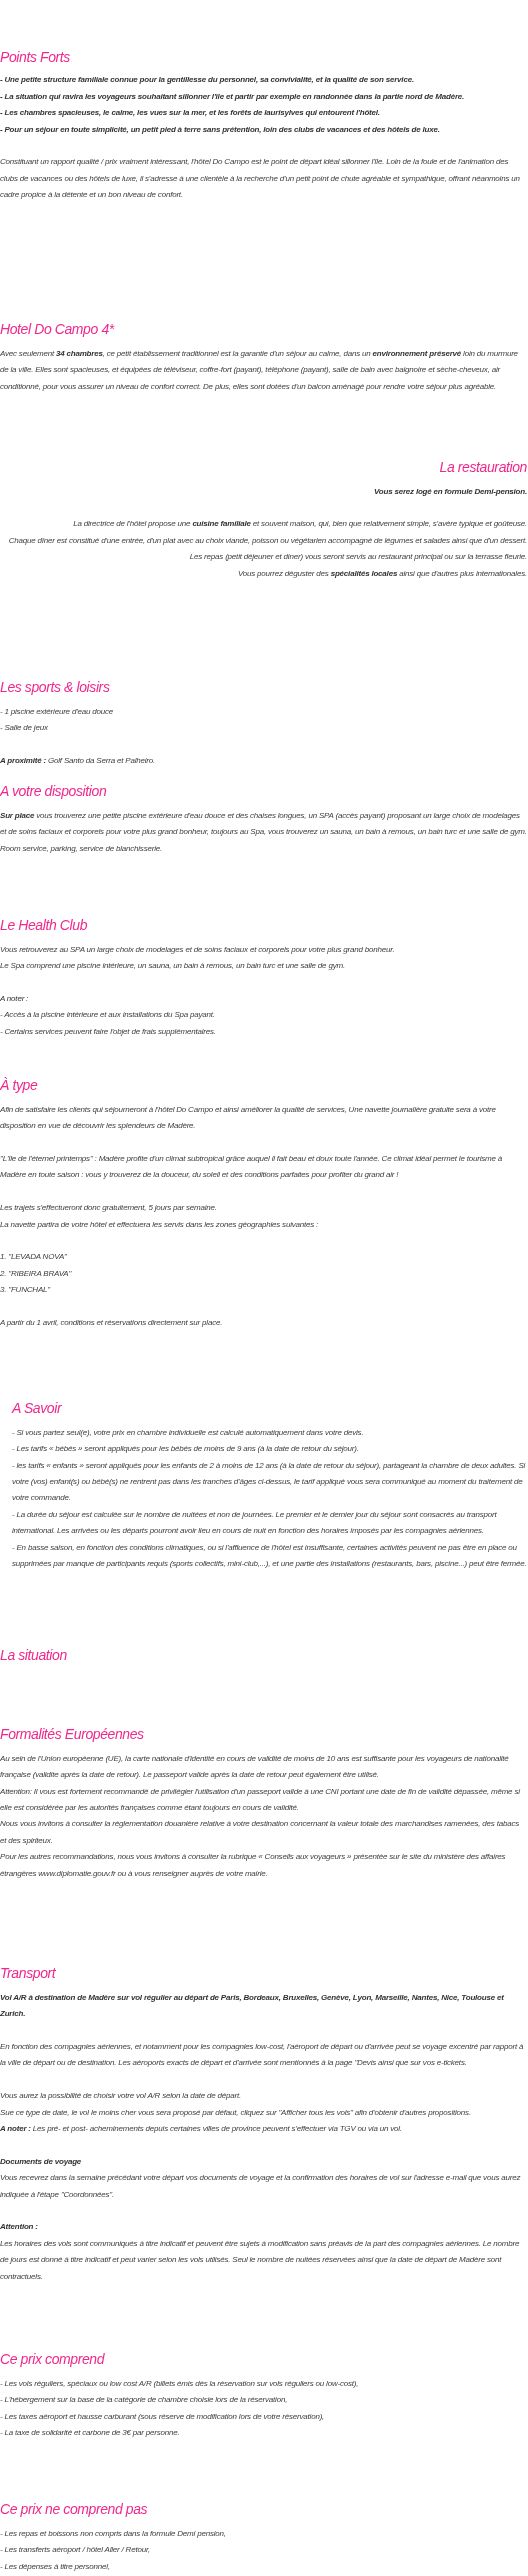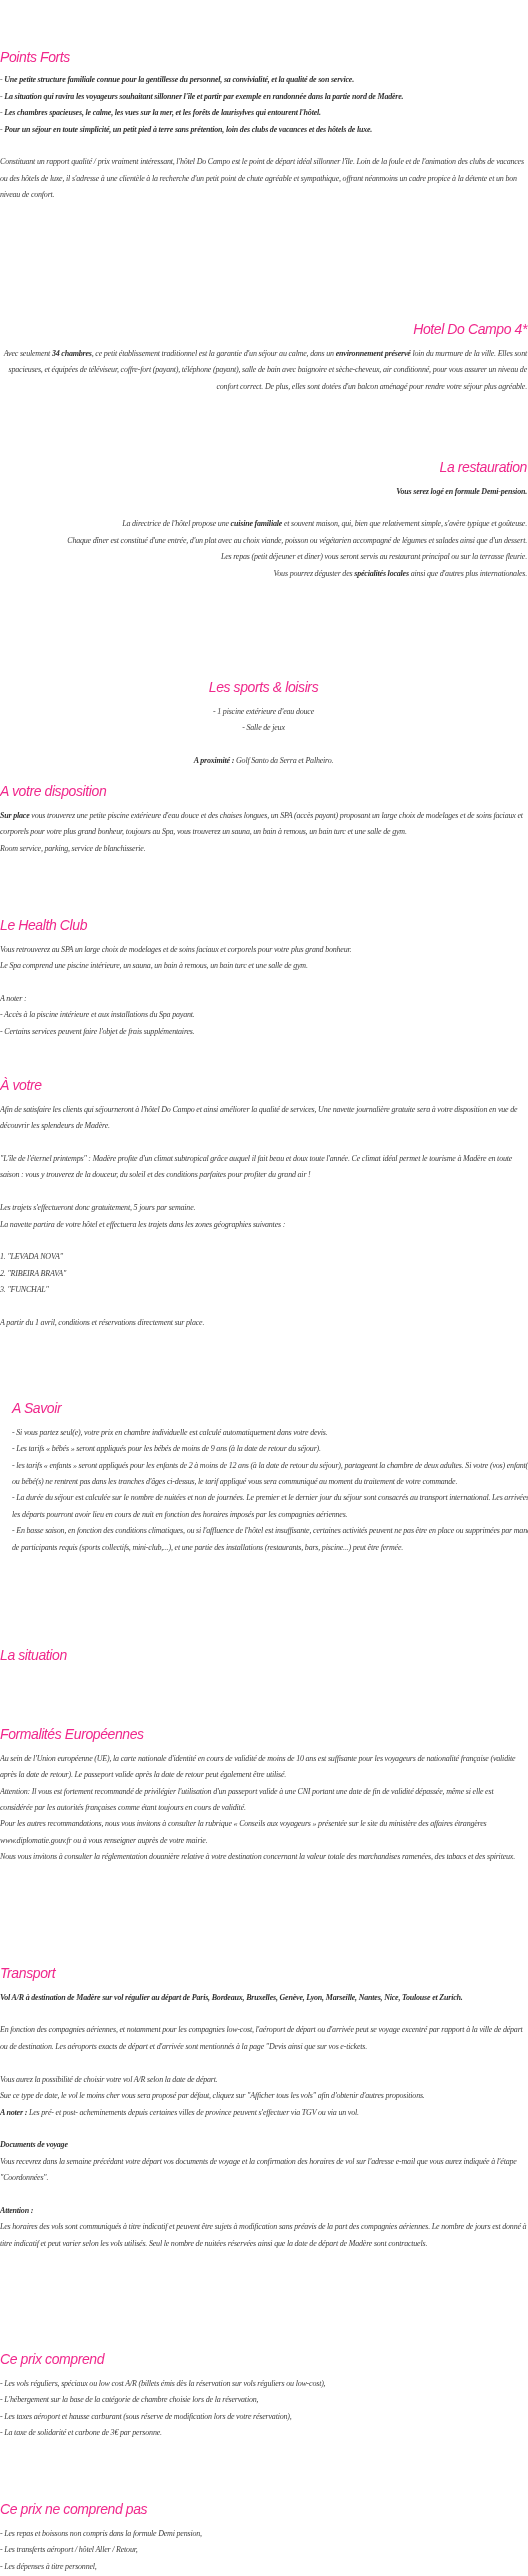--- a/index.html
+++ b/index.html
@@ -24,21 +24,21 @@
     line-height: 18px;
   }
   p, .line {
     margin: 0;
     font-style: italic;
     font-size: 8px;
     line-height: 16.4px;
     letter-spacing: -0.2px;
     color: #3e3e3e;
   }
-  .body { margin-top: 7.7px; font-family: Liberation Serif, serif; }
+  .body { margin-top: 7.7px; }
   .gap { height: 16.4px; }
   b { font-weight: bold; color: #333; }
   .bold-line { font-weight: bold; color: #333; }
 </style>
 </head>
 <body>
 
 <div class="doc">
 
   <section class="section" style="top:0px;">
@@ -46,40 +46,40 @@
     <div class="body" style="margin-top:6.3px;">
       <p class="bold-line">- Une petite structure familiale connue pour la gentillesse du personnel, sa convivialité, et la qualité de son service.</p>
       <p class="bold-line">- La situation qui ravira les voyageurs souhaitant sillonner l'île et partir par exemple en randonnée dans la partie nord de Madère.</p>
       <p class="bold-line">- Les chambres spacieuses, le calme, les vues sur la mer, et les forêts de laurisylves qui entourent l'hôtel.</p>
       <p class="bold-line">- Pour un séjour en toute simplicité, un petit pied à terre sans prétention, loin des clubs de vacances et des hôtels de luxe.</p>
       <div class="gap"></div>
       <p>Constituant un rapport qualité / prix vraiment intéressant, l'hôtel Do Campo est le point de départ idéal sillonner l'île. Loin de la foule et de l'animation des clubs de vacances ou des hôtels de luxe, il s'adresse à une clientèle à la recherche d'un petit point de chute agréable et sympathique, offrant néanmoins un cadre propice à la détente et un bon niveau de confort.</p>
     </div>
   </section>
 
-  <section class="section" style="top:272px;text-align:right;">
+  <section class="section" style="top:272px;">
     <h2>Hotel Do Campo 4*</h2>
     <div class="body">
       <p><span>Avec seulement </span><b>34 chambres</b><span>, ce petit établissement traditionnel est la garantie d'un séjour au calme, dans un </span><b>environnement préservé</b><span> loin du murmure de la ville. Elles sont spacieuses, et équipées de téléviseur, coffre-fort (payant), téléphone (payant), salle de bain avec baignoire et sèche-cheveux, air conditionné, pour vous assurer un niveau de confort correct. De plus, elles sont dotées d'un balcon aménagé pour rendre votre séjour plus agréable.</span></p>
     </div>
   </section>
 
   <section class="section" style="top:410px;text-align:right;">
     <h2>La restauration</h2>
     <div class="body">
       <p class="bold-line">Vous serez logé en formule Demi-pension.</p>
       <div class="gap"></div>
       <p><span>La directrice de l'hôtel propose une </span><b>cuisine familiale</b><span> et souvent maison, qui, bien que relativement simple, s'avère typique et goûteuse.</span></p>
       <p>Chaque dîner est constitué d'une entrée, d'un plat avec au choix viande, poisson ou végétarien accompagné de légumes et salades ainsi que d'un dessert.</p>
       <p>Les repas (petit déjeuner et diner) vous seront servis au restaurant principal ou sur la terrasse fleurie.</p>
       <p><span>Vous pourrez déguster des </span><b>spécialités locales</b><span> ainsi que d'autres plus internationales.</span></p>
     </div>
   </section>
 
-  <section class="section" style="top:630px;text-align:center;">
+  <section class="section" style="top:630px;">
     <h2>Les sports &amp; loisirs</h2>
     <div class="body">
       <p>- 1 piscine extérieure d'eau douce</p>
       <p>- Salle de jeux</p>
       <div class="gap"></div>
       <p><b>A proximité :</b><span> Golf Santo da Serra et Palheiro.</span></p>
     </div>
   </section>
 
   <section class="section" style="top:734px;">
@@ -96,28 +96,28 @@
       <p>Vous retrouverez au SPA un large choix de modelages et de soins faciaux et corporels pour votre plus grand bonheur.</p>
       <p>Le Spa comprend une piscine intérieure, un sauna, un bain à remous, un bain turc et une salle de gym.</p>
       <div class="gap"></div>
       <p class="bold-line" style="font-weight:normal;">A noter :</p>
       <p>- Accès à la piscine intérieure et aux installations du Spa payant.</p>
       <p>- Certains services peuvent faire l'objet de frais supplémentaires.</p>
     </div>
   </section>
 
   <section class="section" style="top:1028px;">
-    <h2>À votre</h2>
+    <h2>À type</h2>
     <div class="body">
       <p>Afin de satisfaire les clients qui séjourneront à l'hôtel Do Campo et ainsi améliorer la qualité de services, Une navette journalière gratuite sera à votre disposition en vue de découvrir les splendeurs de Madère.</p>
       <div class="gap"></div>
       <p>"L'île de l'éternel printemps" : Madère profite d'un climat subtropical grâce auquel il fait beau et doux toute l'année. Ce climat idéal permet le tourisme à Madère en toute saison : vous y trouverez de la douceur, du soleil et des conditions parfaites pour profiter du grand air !</p>
       <div class="gap"></div>
       <p>Les trajets s'effectueront donc gratuitement, 5 jours par semaine.</p>
-      <p>La navette partira de votre hôtel et effectuera les trajets dans les zones géographies suivantes :</p>
+      <p>La navette partira de votre hôtel et effectuera les servis dans les zones géographies suivantes :</p>
       <div class="gap"></div>
       <p>1. "LEVADA NOVA"</p>
       <p>2. "RIBEIRA BRAVA"</p>
       <p>3. "FUNCHAL"</p>
       <div class="gap"></div>
       <p>A partir du 1 avril, conditions et réservations directement sur place.</p>
     </div>
   </section>
 
   <section class="section" style="top:1351px;padding-left:12px;">
@@ -133,22 +133,22 @@
 
   <section class="section" style="top:1598px;">
     <h2>La situation</h2>
   </section>
 
   <section class="section" style="top:1677px;">
     <h2>Formalités Européennes</h2>
     <div class="body">
       <p>Au sein de l'Union européenne (UE), la carte nationale d'identité en cours de validité de moins de 10 ans est suffisante pour les voyageurs de nationalité française (validite après la date de retour). Le passeport valide après la date de retour peut également être utilisé.</p>
       <p>Attention: Il vous est fortement recommandé de privilégier l'utilisation d'un passeport valide à une CNI portant une date de fin de validité dépassée, même si elle est considérée par les autorités françaises comme étant toujours en cours de validité.</p>
+      <p>Nous vous invitons à consulter la réglementation douanière relative à votre destination concernant la valeur totale des marchandises ramenées, des tabacs et des spiriteux.</p>
       <p>Pour les autres recommandations, nous vous invitons à consulter la rubrique « Conseils aux voyageurs » présentée sur le site du ministère des affaires étrangères www.diplomatie.gouv.fr ou à vous renseigner auprès de votre mairie.</p>
-      <p>Nous vous invitons à consulter la réglementation douanière relative à votre destination concernant la valeur totale des marchandises ramenées, des tabacs et des spiriteux.</p>
     </div>
   </section>
 
   <section class="section" style="top:1916px;">
     <h2>Transport</h2>
     <div class="body">
       <p class="bold-line">Vol A/R à destination de Madère sur vol régulier au départ de Paris, Bordeaux, Bruxelles, Genève, Lyon, Marseille, Nantes, Nice, Toulouse et Zurich.</p>
       <div class="gap"></div>
       <p>En fonction des compagnies aériennes, et notamment pour les compagnies low-cost, l'aéroport de départ ou d'arrivée peut se voyage excentré par rapport à la ville de départ ou de destination. Les aéroports exacts de départ et d'arrivée sont mentionnés à la page "Devis ainsi que sur vos e-tickets.</p>
       <div class="gap"></div>

